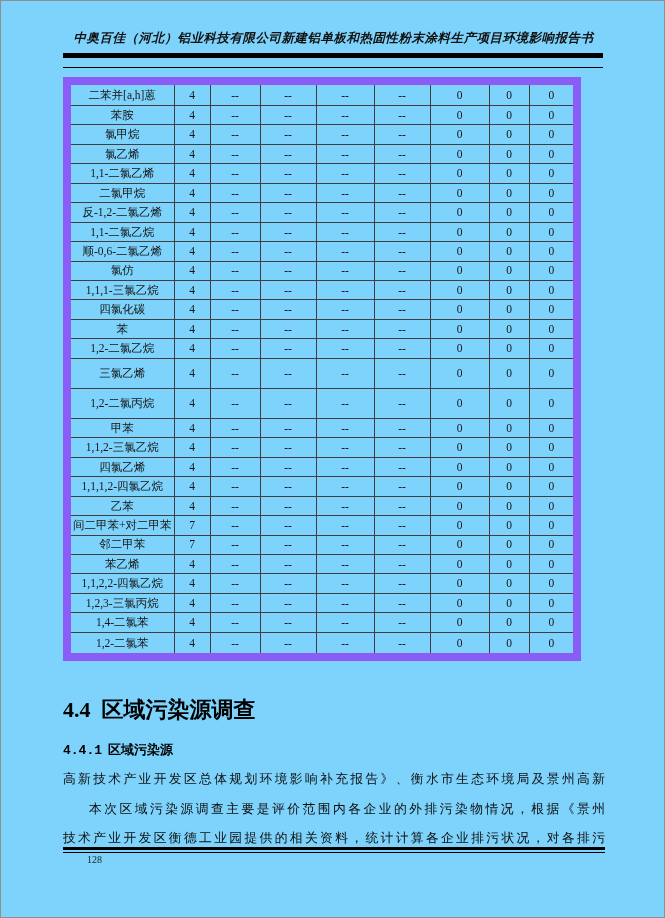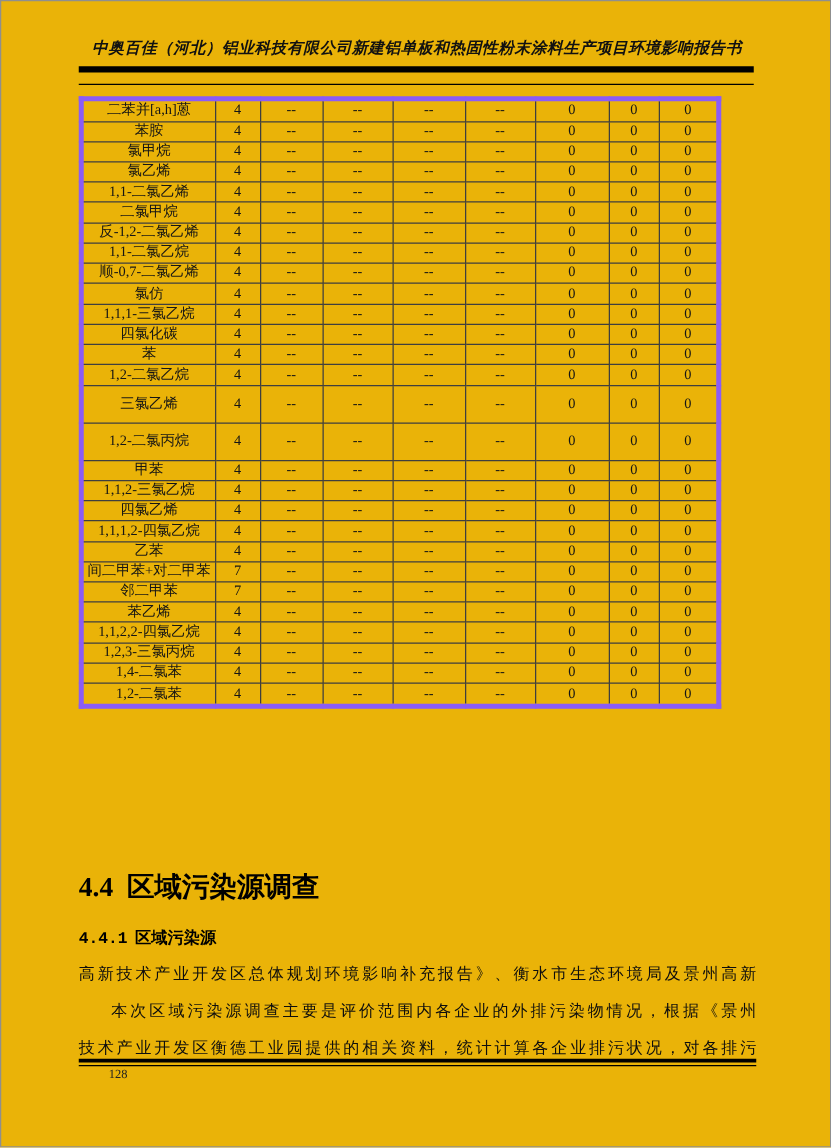--- a/index.html
+++ b/index.html
@@ -1,34 +1,34 @@
 <!DOCTYPE html>
 <html><head>
 <meta charset="utf-8">
 <style>
   * { margin:0; padding:0; box-sizing:border-box; }
   html,body { background:#e9e9e9; }
   body { font-family:"Liberation Serif", serif; }
   .page {
     position:relative; width:665px; height:918px; margin:0 auto;
-    background:#eab308; border:1px solid #8f8f8f; overflow:hidden;
+    background:#7dd3fc; border:1px solid #8f8f8f; overflow:hidden;
     color:#111;
   }
   .header-title {
     position:absolute; top:29px; left:40px; width:585px;
     text-align:center; font-size:12.5px; font-style:italic; font-weight:bold;
     letter-spacing:0.5px; white-space:nowrap; color:#111;
   }
   .rule-thick { position:absolute; top:52px; left:62px; width:540px; height:5px; background:#000; }
   .rule-thin  { position:absolute; top:66px; left:62px; width:540px; height:1px; background:#000; }
 
   table.data {
-    position:absolute; top:76px; left:62px; width:510px; height:490px;
+    position:absolute; top:76px; left:62px; width:510px; height:584px;
     border-collapse:collapse; table-layout:fixed;
-    border:4px solid #8b5cf6;
+    border:8px solid #8b5cf6;
   }
   table.data td {
     border:1px solid #3f3f3f;
     text-align:center; vertical-align:middle;
     font-size:11.5px; line-height:1.1;
     padding:0 1px; white-space:nowrap; overflow:hidden;
     color:#151515;
   }
   table.data tr.tall td { height:30px; }
 
@@ -169,21 +169,21 @@
           <td>4</td>
           <td>--</td>
           <td>--</td>
           <td>--</td>
           <td>--</td>
           <td>0</td>
           <td>0</td>
           <td>0</td>
         </tr>
         <tr>
-          <td>顺-0,7-二氯乙烯</td>
+          <td>顺-0,6-二氯乙烯</td>
           <td>4</td>
           <td>--</td>
           <td>--</td>
           <td>--</td>
           <td>--</td>
           <td>0</td>
           <td>0</td>
           <td>0</td>
         </tr>
         <tr>

